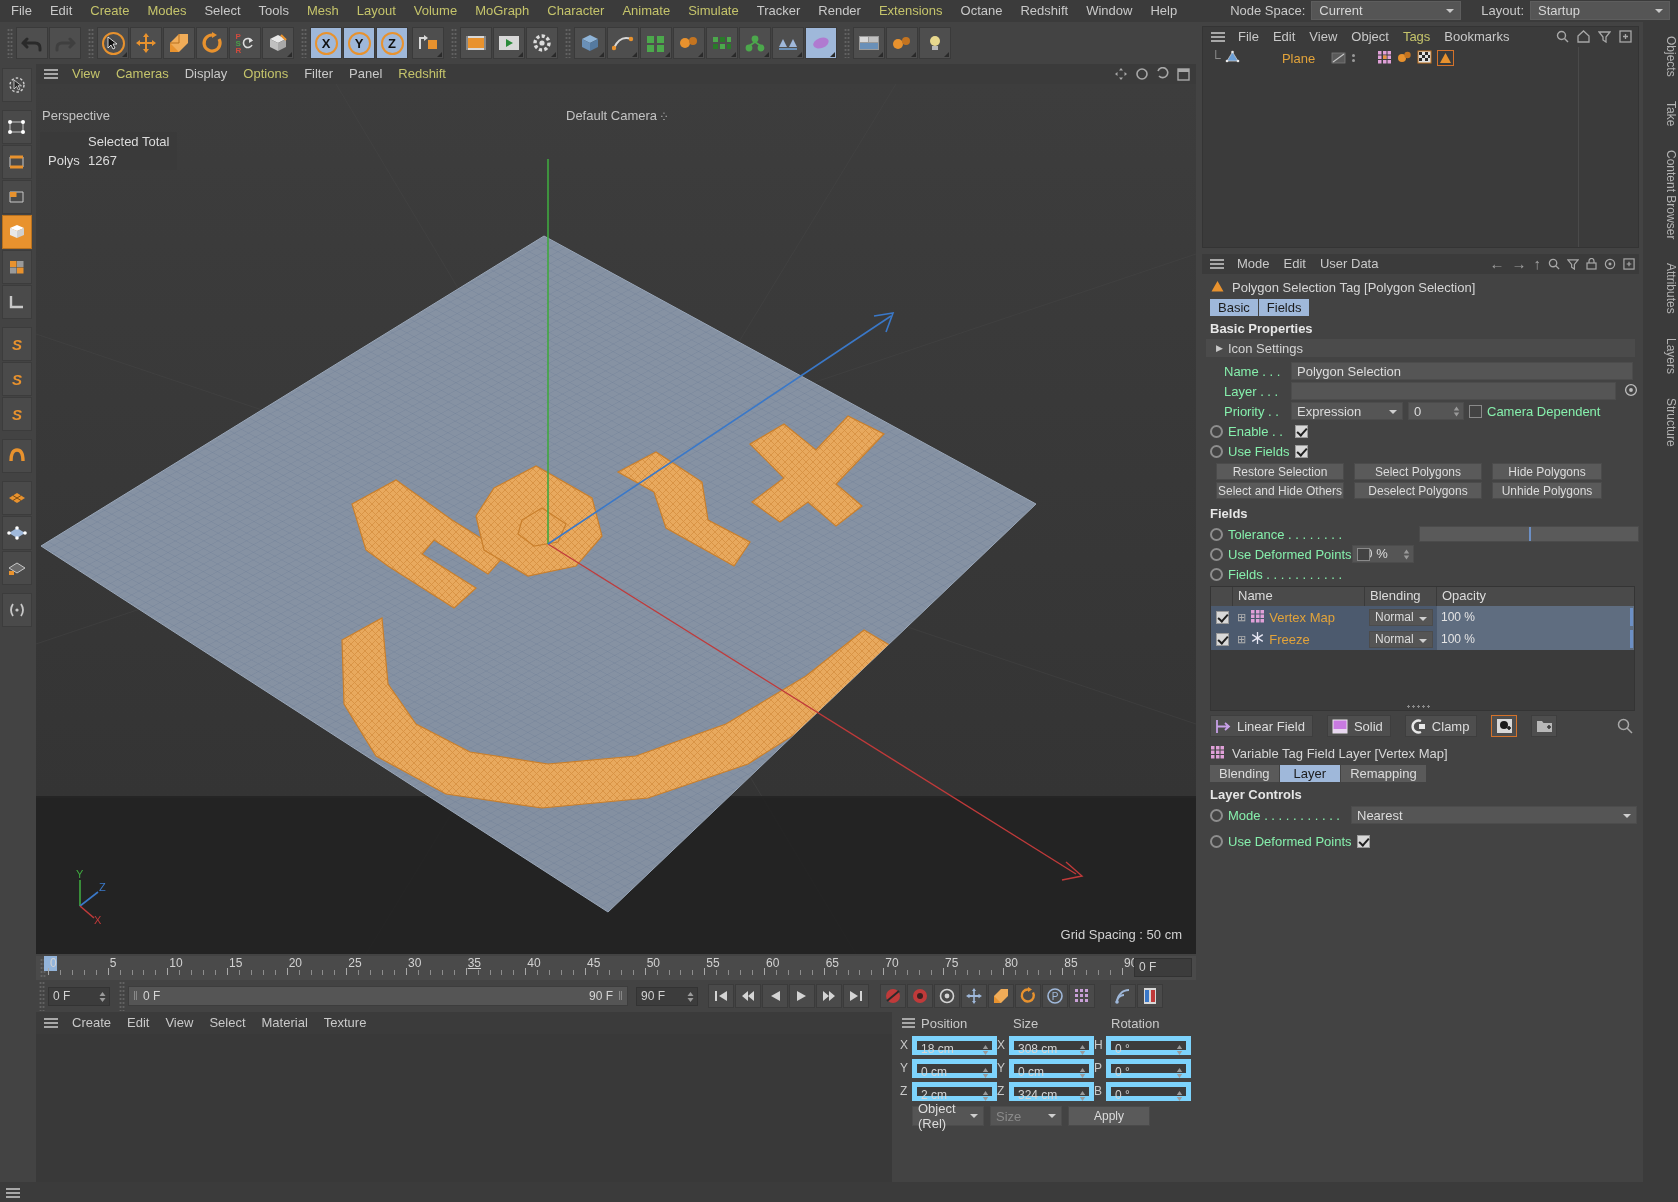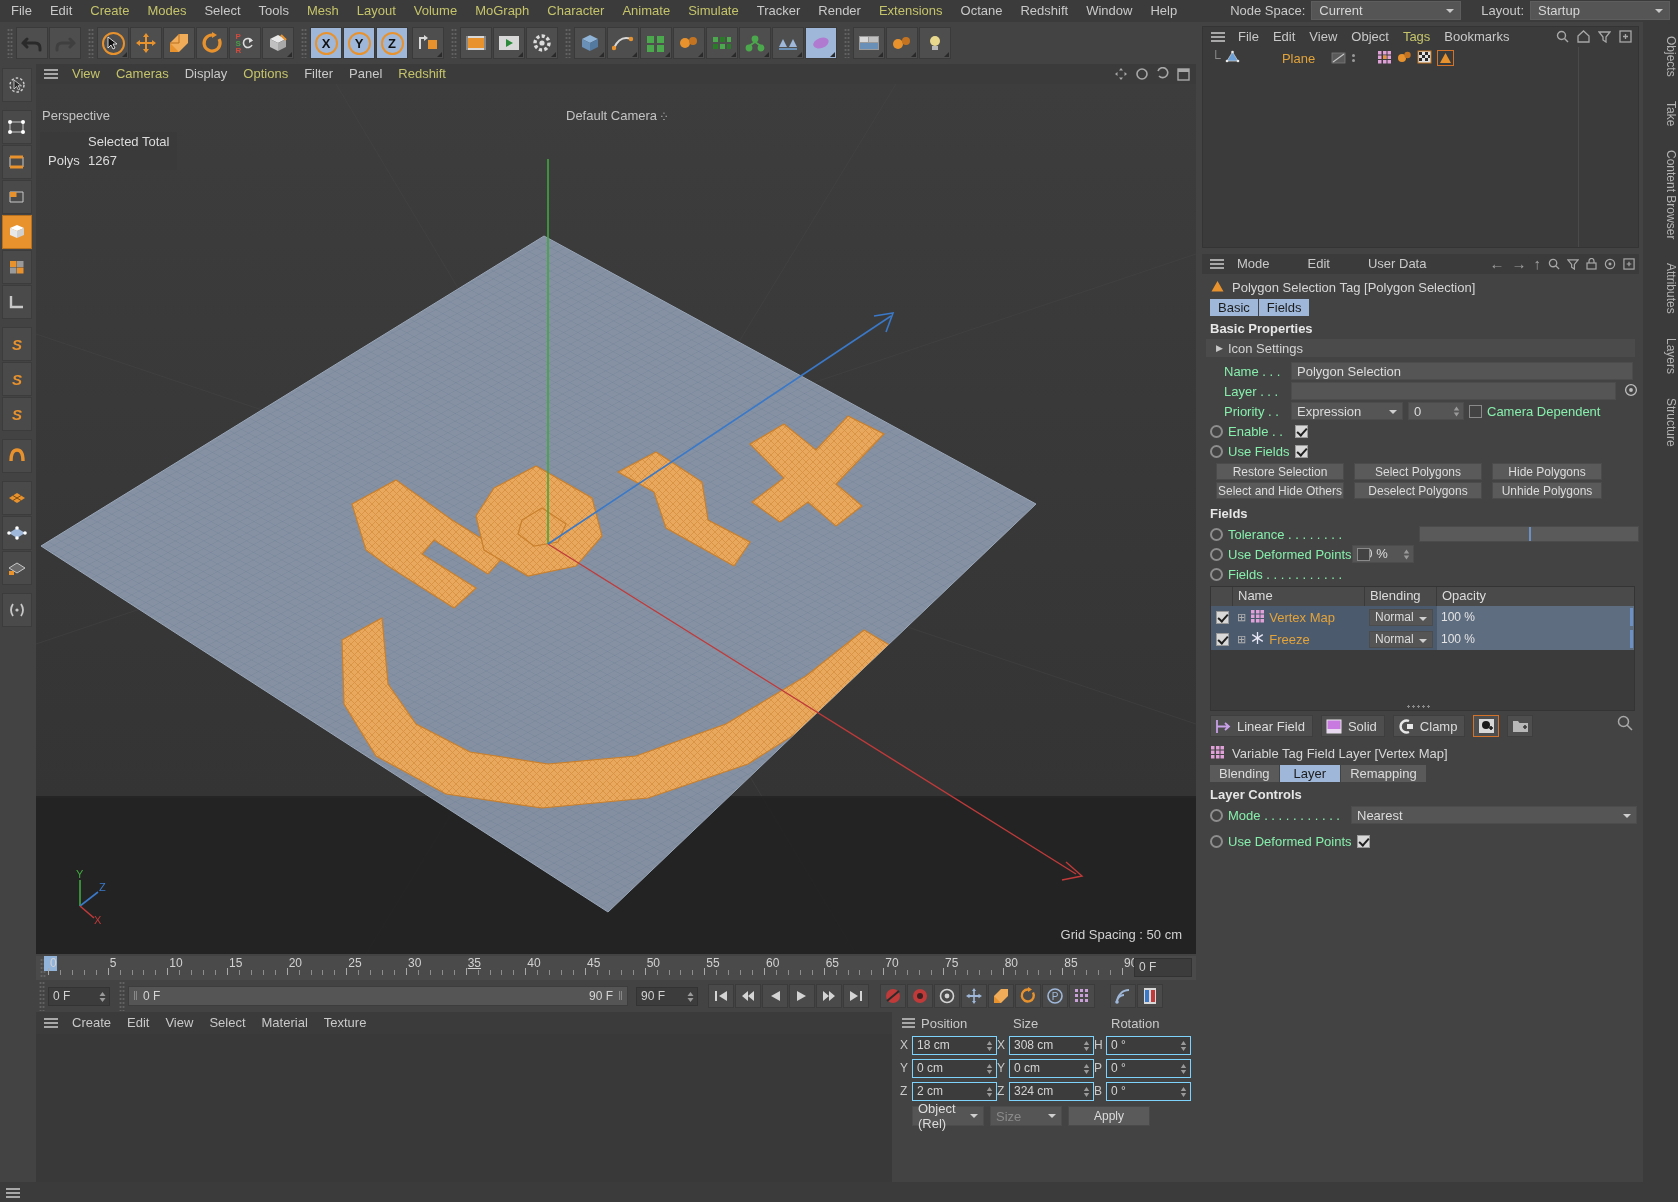--- a/index.html
+++ b/index.html
@@ -80,21 +80,21 @@
   .matmenu { height:22px; background:#3b3b3b; display:flex; align-items:center; }
   .matmenu .mi { padding:0 8px; line-height:22px; font-size:13px; color:#c9c9c9; }
   .matbody { position:absolute; left:0; top:22px; width:856px; height:148px; background:#393939; }
 
   
   .coords { position:absolute; left:896px; top:1012px; width:300px; height:170px; background:#434343; }
   .coordhdr { display:flex; align-items:center; height:22px; }
   .coordhdr .lb { font-size:13px; color:#c9c9c9; }
   .crow { display:flex; align-items:center; height:22px; margin-bottom:1px; }
   .caxis { width:12px; font-size:12px; color:#c9c9c9; text-align:left; }
-  .cfield { width:85px; height:19px; background:#3c3c3c; border:1px solid #7dd3fc; font-size:12px; color:#d4d4d4; padding:1px 4px; position:relative; }
+  .cfield { width:85px; height:19px; background:#3c3c3c; border:5px solid #7dd3fc; font-size:12px; color:#d4d4d4; padding:1px 4px; position:relative; }
   .cbtn { height:20px; background:#5a5a5a; border:1px solid #4a4a4a; font-size:12px; color:#dcdcdc; display:flex;align-items:center;justify-content:center; }
 
   
   .rightpanel { position:absolute; left:1198px; top:22px; width:445px; height:1180px; background:#434343; }
   .objmgr { position:absolute; left:4px; top:4px; width:437px; height:222px; background:#3b3b3b; border:1px solid #343434; }
   .objmenu { height:20px; background:#3b3b3b; display:flex; align-items:center; }
   .objmenu .mi { padding:0 7px; line-height:20px; font-size:13px; color:#c9c9c9; }
   .objmenu .mi.hi { color:#c5c46b; }
   .objlist { position:absolute; left:0; top:20px; width:435px; height:200px; background:#3b3b3b; }
   .objrow { display:flex; align-items:center; height:22px; padding-left:8px; gap:4px; }
@@ -128,21 +128,21 @@
 
   .fieldstable { margin:2px 4px 0 8px; border:1px solid #343434; background:#3b3b3b; }
   .fthdr { display:flex; height:19px; background:#4a4a4a; font-size:13px; color:#dcdcdc; }
   .fthdr div { border-right:1px solid #3a3a3a; padding:1px 5px; }
   .ftrow { display:flex; height:22px; align-items:center; background:#4c5a6e; }
   .ftrow.alt { background:#4c5a6e; }
   .ftcell { display:flex; align-items:center; height:100%; padding:0 4px; }
   .ftname { color:#e2a33a; font-size:13px; }
   .ftempty { height:60px; background:#3b3b3b; }
 
-  .lfbar { display:flex; align-items:flex-start; gap:8px; margin:4px 4px 0 8px; }
+  .lfbar { display:flex; align-items:center; gap:14px; margin:4px 4px 0 8px; }
   .lfbtn { background:#4e4e4e; border:1px solid #3e3e3e; height:22px; display:flex;align-items:center; gap:5px; padding:0 7px 0 3px; font-size:13px; color:#dcdcdc; position:relative; }
   .lfbtn.iconly { padding:0 3px; width:26px; justify-content:center; }
   .lfbtn.active { border:1px solid #d4722a; }
 
   
   .vtabs { position:absolute; left:1643px; top:22px; width:35px; height:1180px; background:#3b3b3b; }
   .vtab { writing-mode:vertical-rl; text-orientation:mixed; font-size:12px; color:#b4b4b4;
           padding:10px 0; margin:4px auto; text-align:center; width:100%; }
   .statusbar { position:absolute; left:0; bottom:0; width:1678px; height:20px; background:#3b3b3b; }
 </style>
@@ -1056,21 +1056,21 @@
       <div class="objcolbar"></div>
     </div>
 
     <div class="attrmgr">
       <div class="attrmenu">
         <span style="padding:0 6px 0 8px;display:flex;flex-direction:column;gap:2px;">
           <i style="display:block;width:14px;height:2px;background:#a8a8a8;"></i>
           <i style="display:block;width:14px;height:2px;background:#a8a8a8;"></i>
           <i style="display:block;width:14px;height:2px;background:#a8a8a8;"></i>
         </span>
-        <div id="attr-menu-items" style="display:flex;gap:24px;">
+        <div id="attr-menu-items" style="display:flex;">
             <div class="mi">Mode</div>
             <div class="mi">Edit</div>
             <div class="mi">User Data</div>
           </div>
         <div class="attricons">
           <span style="color:#a0a0a0;font-size:15px;line-height:1;">←</span>
           <span style="color:#a0a0a0;font-size:15px;line-height:1;">→</span>
           <span style="color:#a0a0a0;font-size:15px;line-height:1;">↑</span>
           <svg width="12" height="12" viewBox="0 0 13 13">
               <circle cx="5.5" cy="5.5" r="4" fill="none" stroke="#a8a8a8" stroke-width="1.4"></circle>

